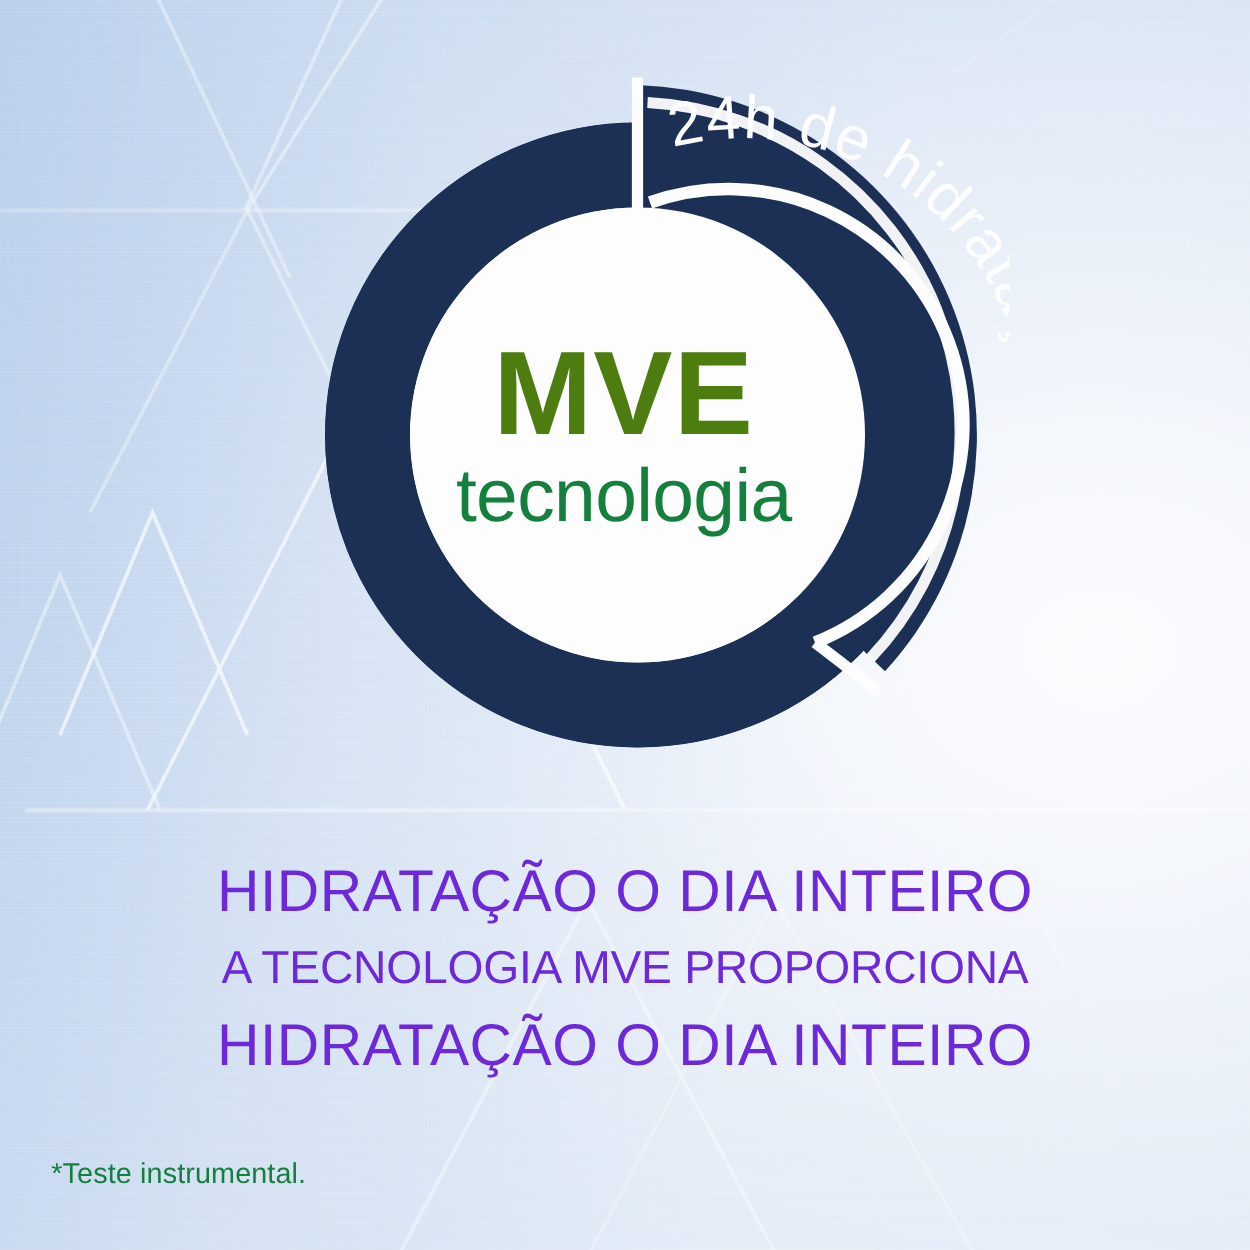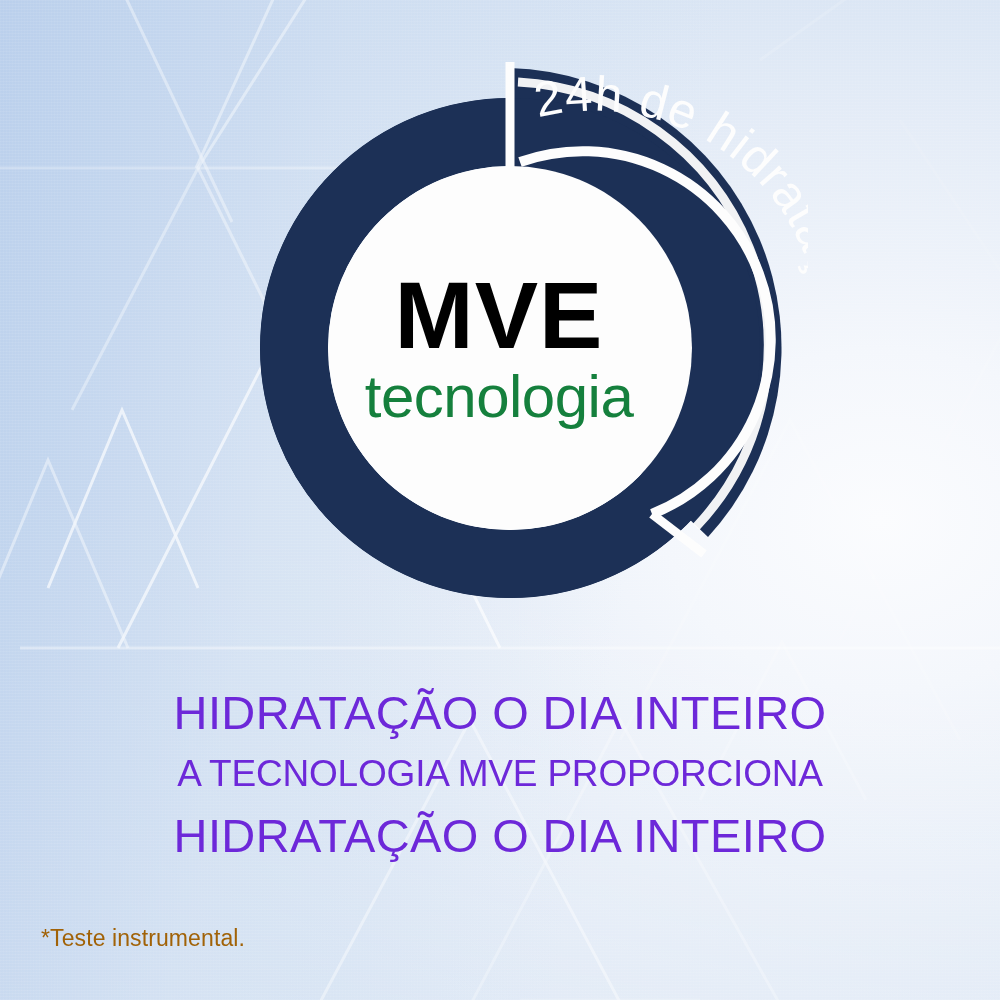--- a/index.html
+++ b/index.html
@@ -71,21 +71,21 @@
     right: 0;
     top: 218px;
     text-align: center;
   }
   .mve {
     font-family: "Liberation Sans", sans-serif;
     font-weight: 700;
     font-size: 95px;
     letter-spacing: 1px;
     line-height: .96;
-    color: #000000;
+    color: #4d7c0f;
     margin: 0 0 0 -38px;
   }
   .tecnologia {
     font-family: "Liberation Sans", sans-serif;
     font-weight: 400;
     font-size: 60px;
     line-height: 1.05;
     color: #15803d;
     margin: 4px 0 0 -38px;
     letter-spacing: -0.5px;
@@ -114,21 +114,21 @@
   }
 
   
   .footnote {
     position: absolute;
     left: 41px;
     top: 925px;
     font-family: "Liberation Sans", sans-serif;
     font-size: 23px;
     font-weight: 400;
-    color: #a16207;
+    color: #15803d;
     letter-spacing: 0.1px;
   }
 </style>
 </head>
 <body>
 
 <div id="poster">
 
   <div class="bg-base"></div>
   <div class="bg-tint"></div>

